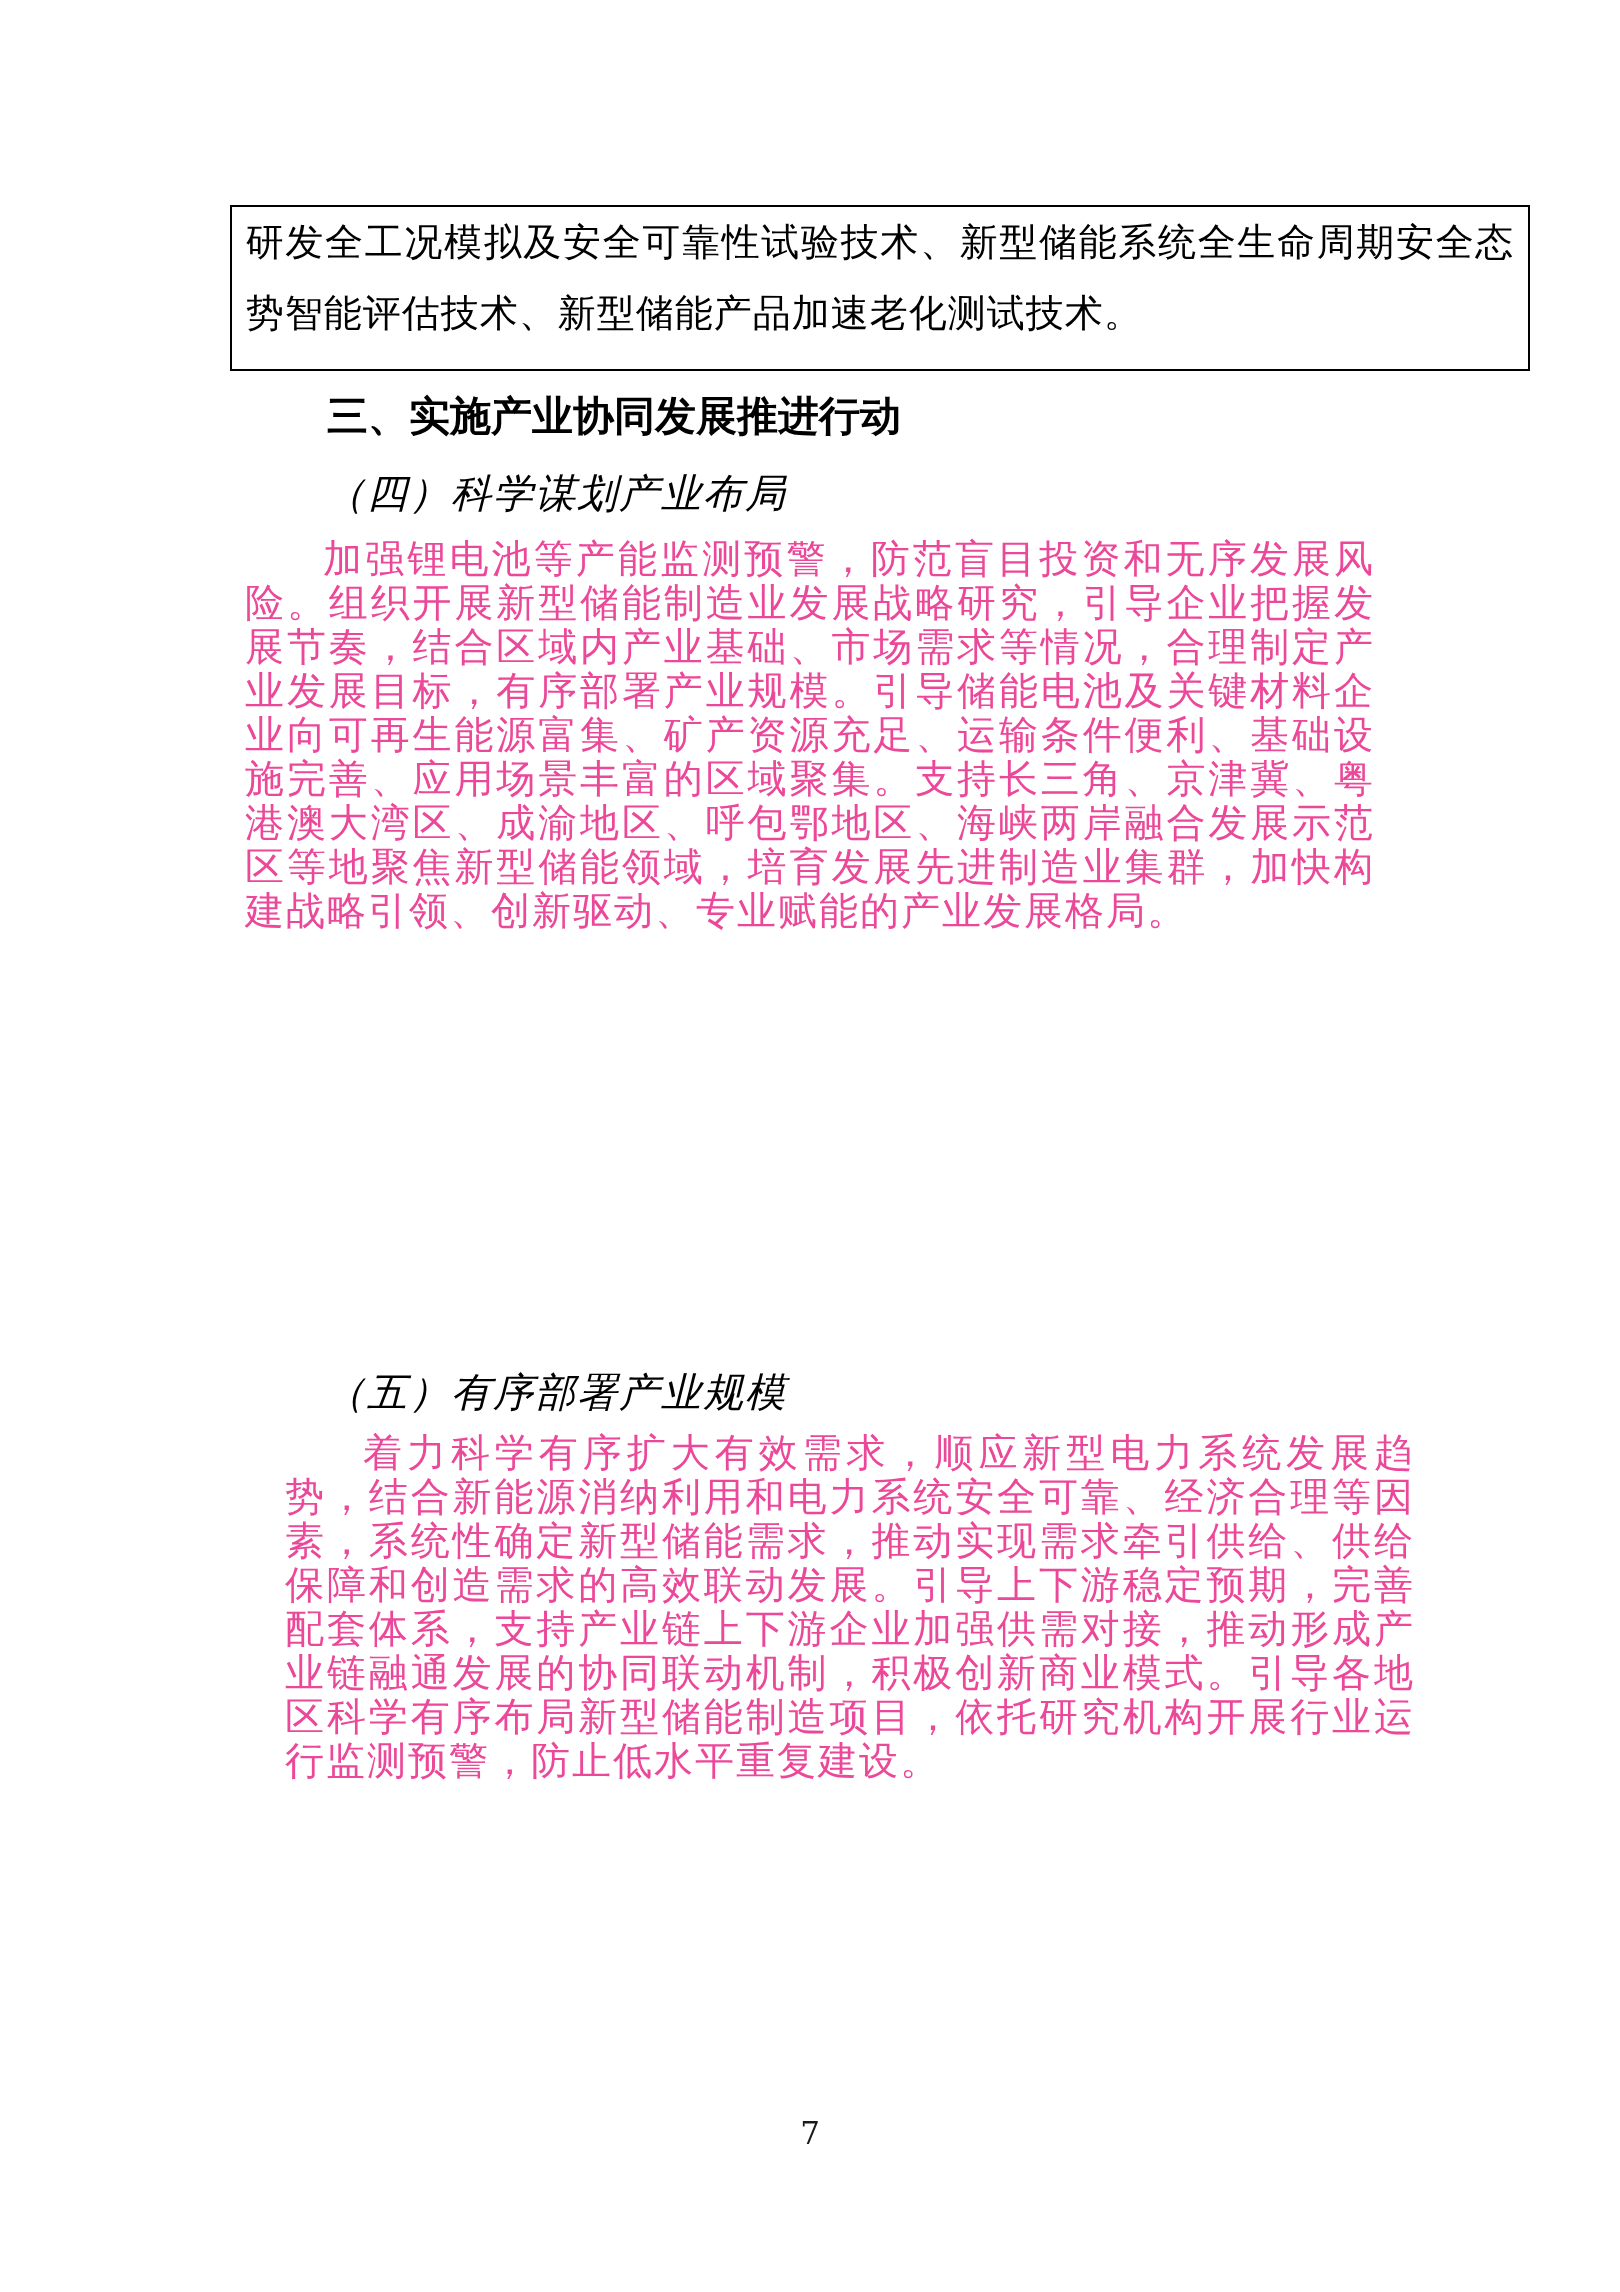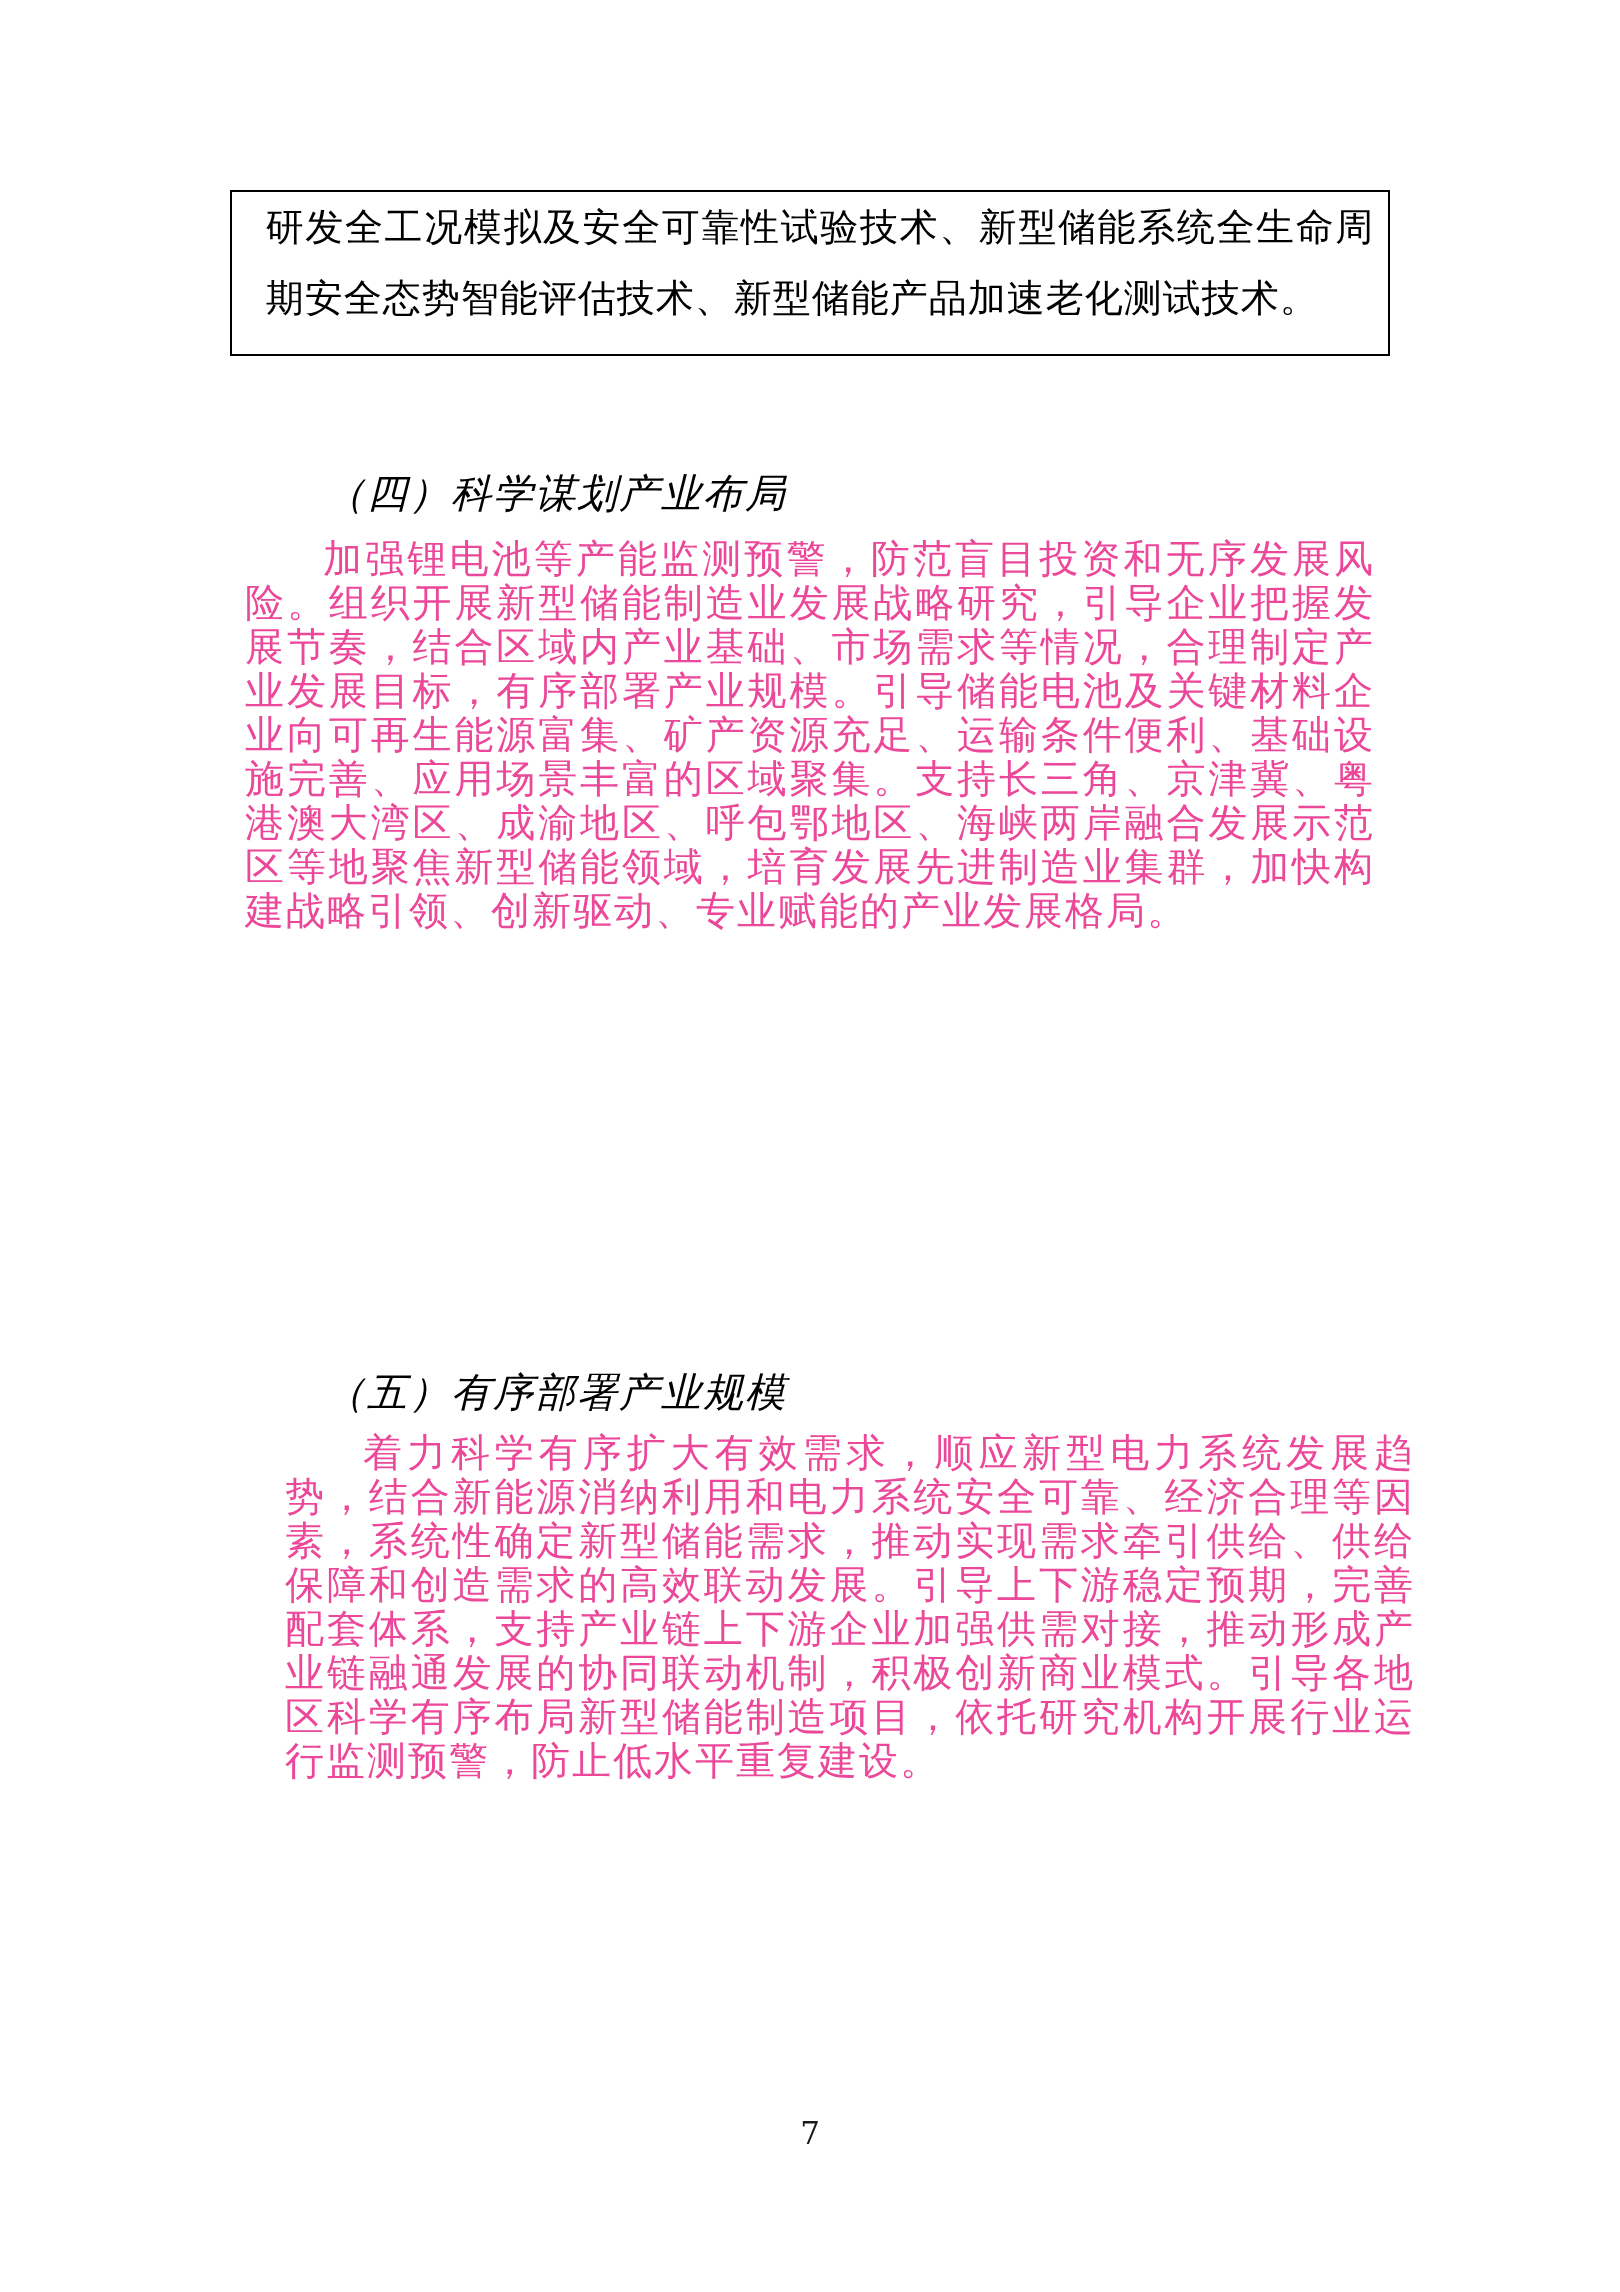--- a/index.html
+++ b/index.html
@@ -16,28 +16,27 @@
   }
   .page {
     position: absolute;
     inset: 0;
     overflow: hidden;
   }
   
   .quote-box {
     position: absolute;
     left: 230px;
-    top: 190px;
-    width: 1160px;
+    top: 205px;
+    width: 1300px;
     height: 166px;
     box-sizing: border-box;
     border: 2px solid #000000;
     border-bottom-width: 2.9px;
     overflow: hidden;
-    padding-left: 20px;
   }
   .quote-box p {
     margin: 0;
     padding: 0 13.7px;
     font-size: 38px;
     line-height: 71px;
     text-align: justify;
     text-justify: inter-ideograph;
     letter-spacing: 1px;
     color: #000000;
@@ -105,20 +104,21 @@
 </style>
 </head>
 <body>
 
 <div class="page">
 
   <div class="quote-box">
     <p>研发全工况模拟及安全可靠性试验技术、新型储能系统全生命周期安全态势智能评估技术、新型储能产品加速老化测试技术。</p>
   </div>
 
+  <h2 class="heading">三、实施产业协同发展推进行动</h2>
 
   <h3 class="sub-title s4">（四）科学谋划产业布局</h3>
 
   <p class="para p4">加强锂电池等产能监测预警，防范盲目投资和无序发展风险。组织开展新型储能制造业发展战略研究，引导企业把握发展节奏，结合区域内产业基础、市场需求等情况，合理制定产业发展目标，有序部署产业规模。引导储能电池及关键材料企业向可再生能源富集、矿产资源充足、运输条件便利、基础设施完善、应用场景丰富的区域聚集。支持长三角、京津冀、粤港澳大湾区、成渝地区、呼包鄂地区、海峡两岸融合发展示范区等地聚焦新型储能领域，培育发展先进制造业集群，加快构建战略引领、创新驱动、专业赋能的产业发展格局。</p>
 
   <h3 class="sub-title s5">（五）有序部署产业规模</h3>
 
   <p class="para p5">着力科学有序扩大有效需求，顺应新型电力系统发展趋势，结合新能源消纳利用和电力系统安全可靠、经济合理等因素，系统性确定新型储能需求，推动实现需求牵引供给、供给保障和创造需求的高效联动发展。引导上下游稳定预期，完善配套体系，支持产业链上下游企业加强供需对接，推动形成产业链融通发展的协同联动机制，积极创新商业模式。引导各地区科学有序布局新型储能制造项目，依托研究机构开展行业运行监测预警，防止低水平重复建设。</p>
 
   <div class="page-number">7</div>

